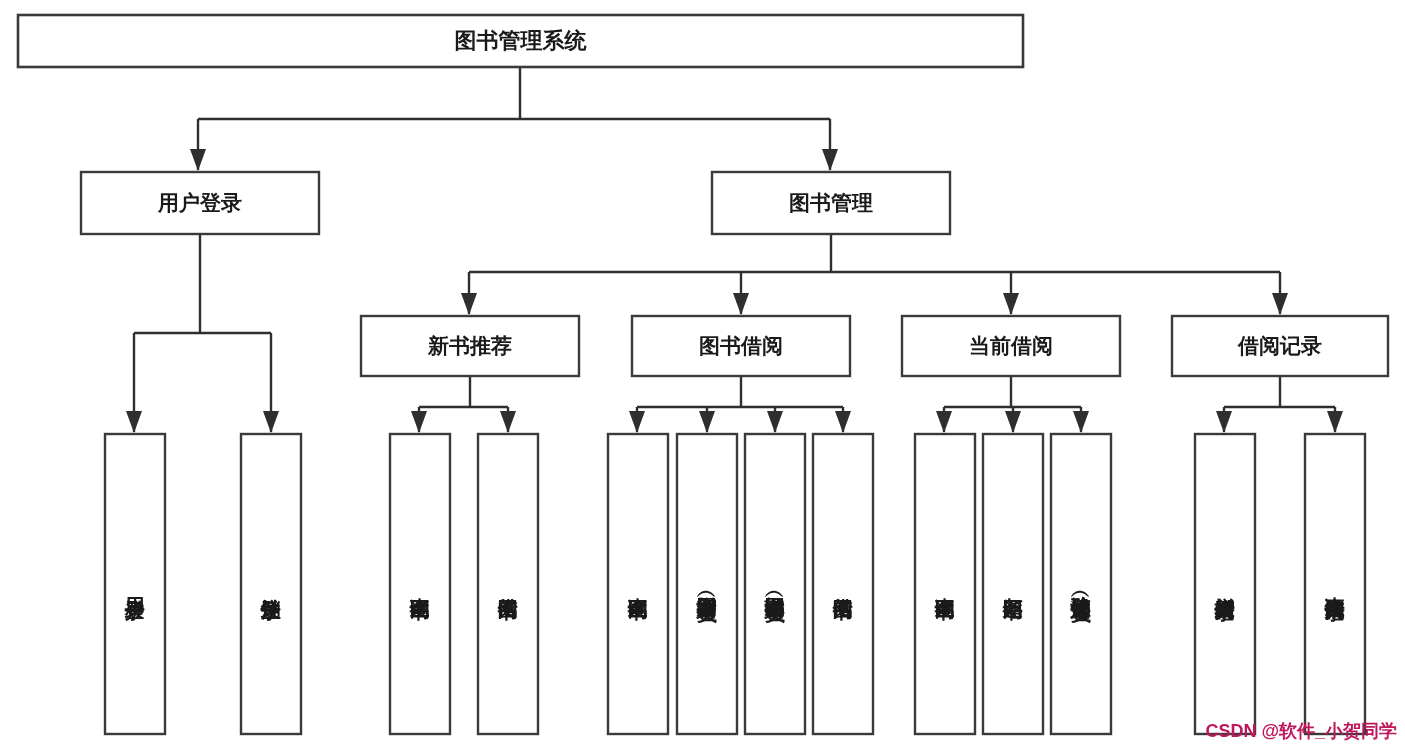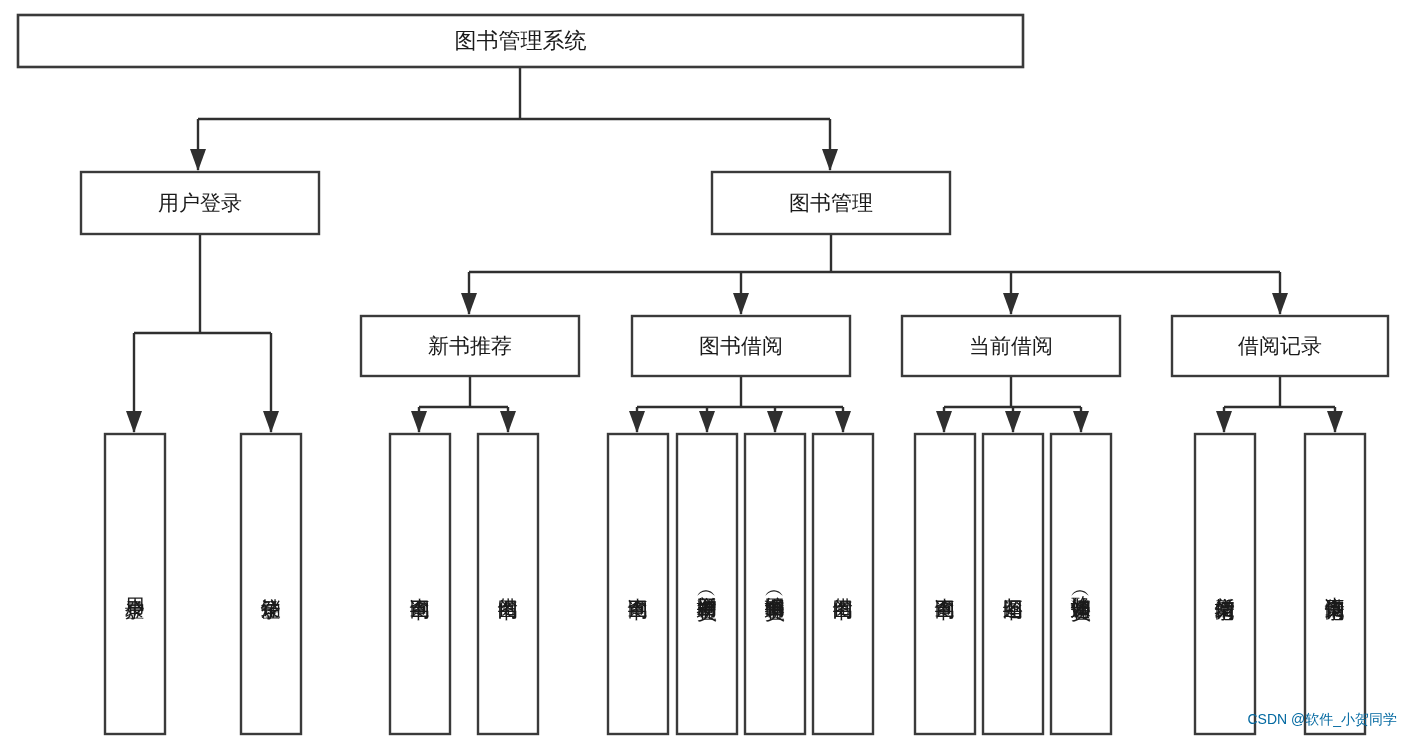--- a/index.html
+++ b/index.html
@@ -10,20 +10,21 @@
   }
   body {
     font-family: "Liberation Sans", "DejaVu Sans", sans-serif;
   }
   #diagram-root {
     position: relative;
     width: 1405px;
     height: 747px;
     background: #ffffff;
     overflow: hidden;
+    font-weight: bold;
   }
   svg.diagram-canvas {
     position: absolute;
     left: 0;
     top: 0;
     width: 1405px;
     height: 747px;
     display: block;
   }
   .node-box {
@@ -69,24 +70,24 @@
     line-height: 1.02;
     color: #1a1a1a;
     letter-spacing: 1px;
     text-align: center;
     white-space: nowrap;
     user-select: none;
   }
   .watermark {
     position: absolute;
     right: 8px;
-    bottom: 18px;
-    font-family: "Liberation Sans", "DejaVu Sans", sans-serif;
-    font-size: 14px;
-    color: #0369a1;
+    bottom: 4px;
+    font-family: "Liberation Sans", "DejaVu Sans", sans-serif;
+    font-size: 18px;
+    color: #be185d;
     white-space: nowrap;
     user-select: none;
   }
 </style>
 </head>
 <body>
 
 <div id="diagram-root">
 
   <svg class="diagram-canvas" viewBox="0 0 1405 747" xmlns="http://www.w3.org/2000/svg">

